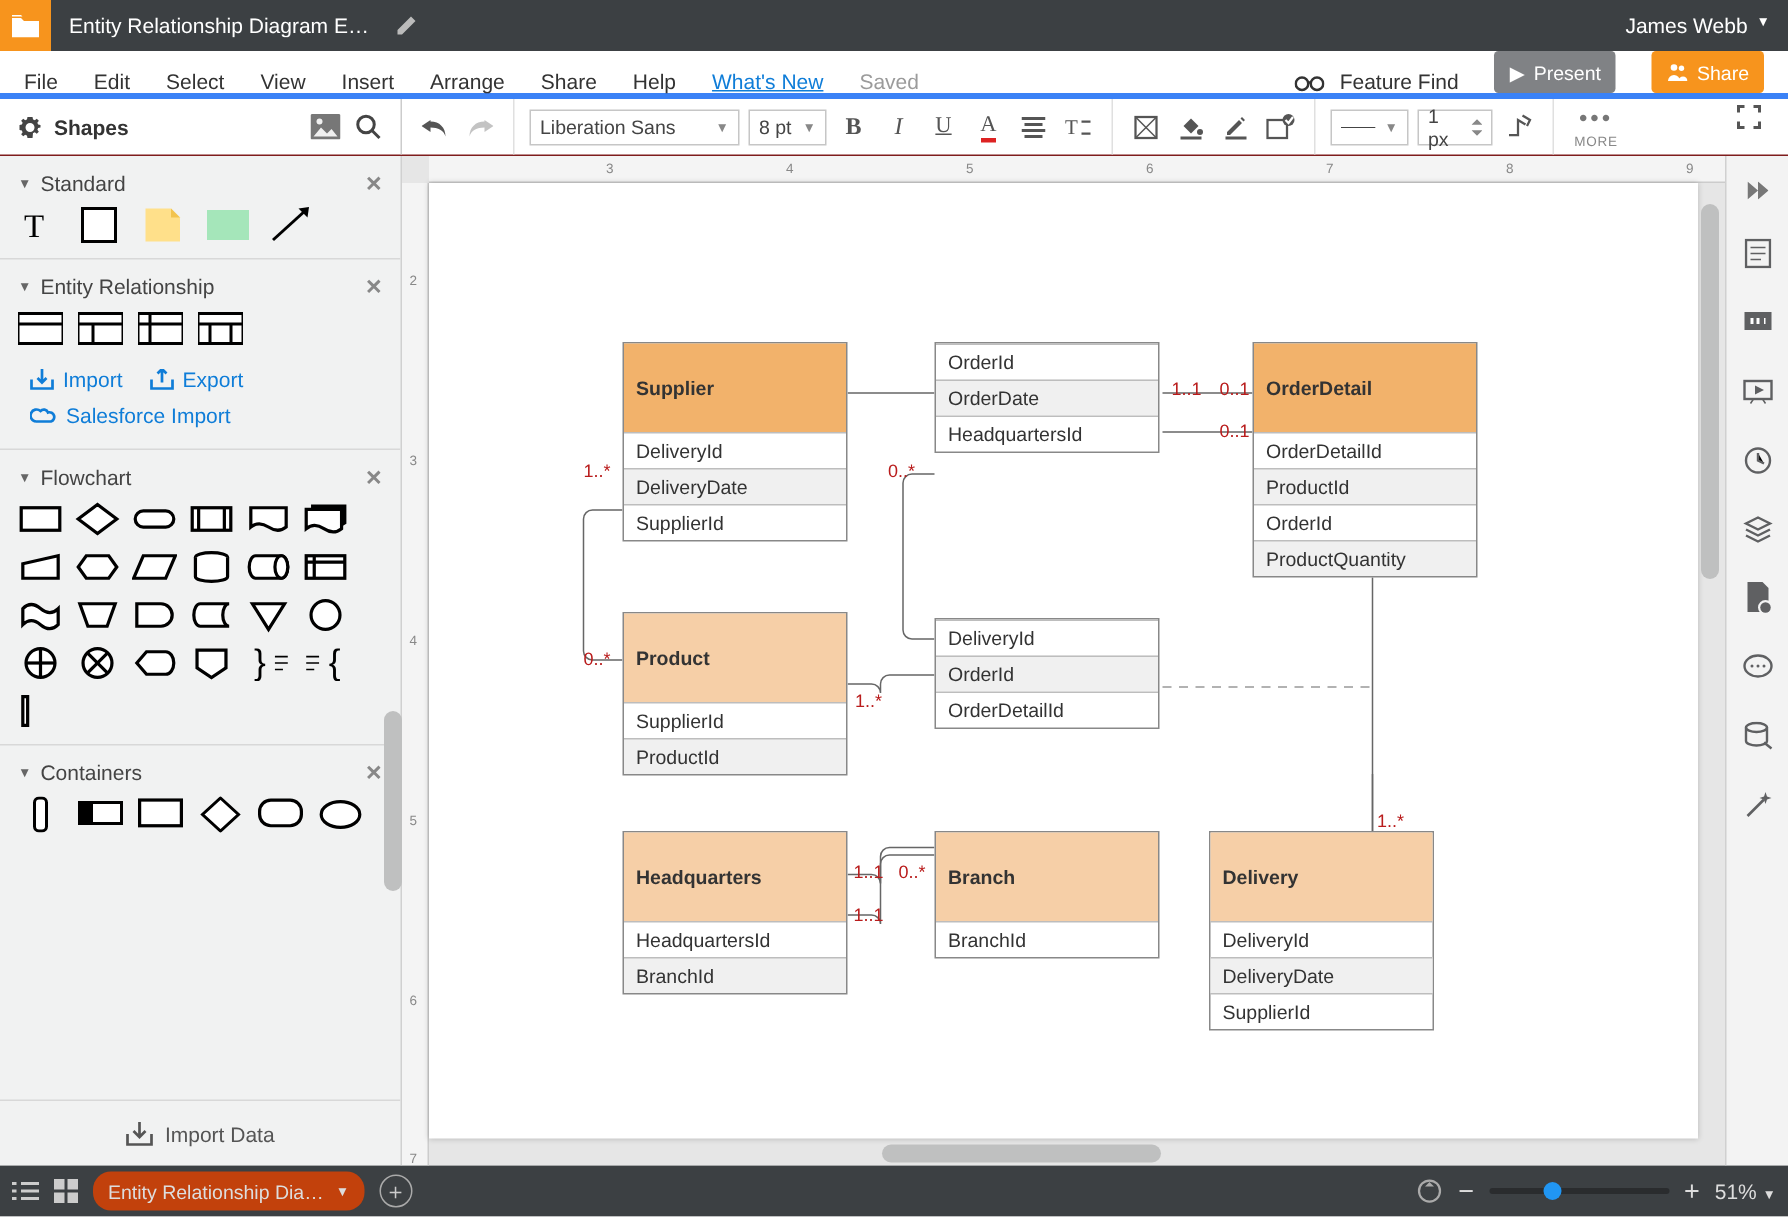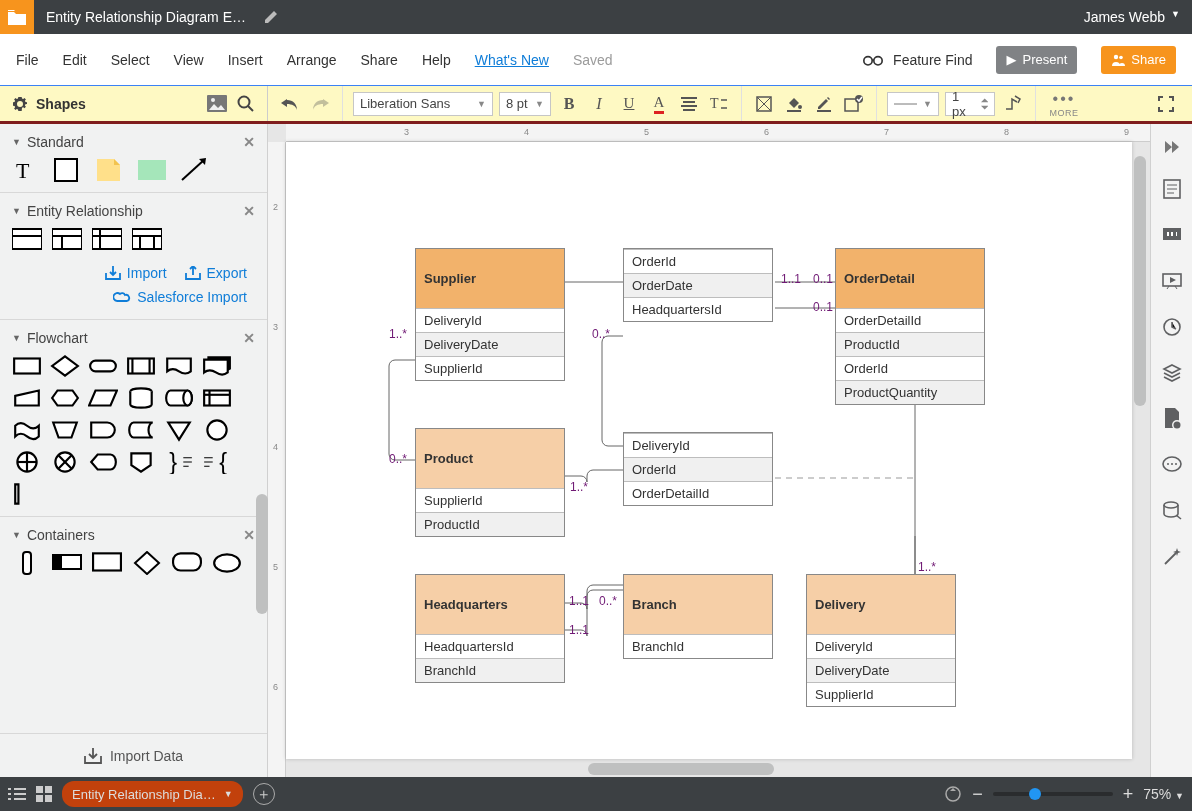--- a/index.html
+++ b/index.html
@@ -11,70 +11,70 @@
 body{display:flex;flex-direction:column;overflow:hidden}
 
 
 #titlebar{height:34px;background:var(--dark);display:flex;align-items:center;color:#fff;font-size:14px}
 #titlebar .tile{width:34px;height:34px;background:var(--orange);display:flex;align-items:center;justify-content:center}
 #titlebar .title{padding:0 12px;max-width:230px;white-space:nowrap;overflow:hidden;text-overflow:ellipsis}
 #titlebar .pen{color:#aaa;cursor:pointer}
 #titlebar .user{margin-left:auto;padding:0 12px;display:flex;align-items:flex-start;gap:6px}
 
 
-#menubar{height:52px;background:#fff;display:flex;align-items:center;padding:0 16px;border-bottom:1px solid #3b82f6;gap:24px}
+#menubar{height:32px;background:#fff;display:flex;align-items:flex-end;padding:0 16px;border-bottom:4px solid #3b82f6;gap:24px}
 #menubar .item{color:#333;cursor:pointer}
 #menubar .whatsnew{color:var(--blue)}
 #menubar .saved{color:#9b9b9b}
 #menubar .spacer{flex:1}
 #menubar .ff-icon{width:20px;height:14px}
 #menubar .btn{display:inline-flex;align-items:center;gap:6px;height:28px;padding:0 10px;border-radius:3px;font-size:13px;cursor:pointer;color:#fff}
 #menubar .btn.g{background:#808285}
 #menubar .btn.o{background:var(--orange)}
 
 
-#tools{height:38px;background:#fef9c3;border-bottom:3px solid #7f1d1d;display:flex;align-items:center}
+#tools{height:38px;background:#ffffff;border-bottom:1px solid #7f1d1d;display:flex;}
 #tools .lgrp{width:268px;height:100%;display:flex;align-items:center;padding:0 12px;border-right:1px solid #ccc}
 #tools .gear{width:16px;height:16px;margin-right:8px}
 #tools .gtxt{font-weight:600}
 #tools .lgrp .r{margin-left:auto;display:flex;align-items:center;gap:10px}
 #tools .tgrp{display:flex;align-items:center;gap:6px;padding:0 10px;border-right:1px solid #e0e0e0;height:100%}
 #tools .iconbtn{width:24px;height:24px;display:flex;align-items:center;justify-content:center;cursor:pointer;color:#555}
 #tools .sel{height:24px;border:1px solid #c6c6c6;display:inline-flex;align-items:center;padding:0 6px;font-size:13px;color:#444;gap:6px;cursor:pointer;background:#fff}
 #tools .end{margin-left:auto;padding:0 14px}
 
 
 #main{flex:1;display:flex;overflow:hidden;position:relative}
 #sidebar{width:268px;background:var(--bg);border-right:1px solid #d0d0d0;display:flex;flex-direction:column;overflow:hidden}
 .sect{padding:10px 12px;border-bottom:1px solid #d8d8d8}
 .sect .h{display:flex;align-items:center;gap:6px;color:#444;font-size:14px;margin-bottom:8px}
 .sect .h .caret{font-size:9px;color:#666}
 .sect .h .x{margin-left:auto;color:#888;font-weight:bold;cursor:pointer}
 .shape-row{display:flex;flex-wrap:wrap;gap:12px}
 .sw{width:30px;height:24px;cursor:grab}
 .lnk{color:var(--blue);display:inline-flex;align-items:center;gap:6px;font-size:14px;cursor:pointer}
-.sfgrp{display:flex;gap:18px;justify-content:flex-end;flex-wrap:wrap;padding:4px 8px}
+.sfgrp{display:flex;gap:18px;justify-content:flex-start;flex-wrap:wrap;padding:4px 8px}
 #sidebar .footer{margin-top:auto;height:44px;border-top:1px solid #d8d8d8;display:flex;align-items:center;justify-content:center;gap:8px;color:#555;cursor:pointer}
 
 
 #canvasarea{flex:1;position:relative;background:#e6e6e6;overflow:hidden}
 #ruler-h{position:absolute;top:0;left:18px;right:0;height:18px;background:#f4f4f4;border-bottom:1px solid #ccc;font-size:9px;color:#888}
 #ruler-v{position:absolute;top:18px;left:0;width:18px;bottom:0;background:#f4f4f4;border-right:1px solid #ccc;font-size:9px;color:#888}
 .rt{position:absolute}
 #canvas{position:absolute;top:18px;left:18px;right:18px;bottom:18px;background:var(--canvas);box-shadow:0 0 4px rgba(0,0,0,0.2)}
 #canvasarea .scroll-h{position:absolute;bottom:2px;left:320px;width:186px;height:12px;background:#bfc0c0;border-radius:6px}
 #canvasarea .scroll-v{position:absolute;top:32px;right:4px;width:12px;height:250px;background:#bfc0c0;border-radius:6px}
 .scroll-sh{position:absolute;top:370px;right:4px;width:12px;height:120px;background:#bfc0c0;border-radius:6px}
 
 
 .ent{position:absolute;border:1px solid #888;background:#fff;width:150px;font-size:13px}
 .ent .eh{padding:22px 8px;font-weight:600}
 .ent .r{padding:4px 8px;border-top:1px solid #bdbdbd}
 .ent .r.a{background:#f0f0f0}
-.label{position:absolute;font-size:12px;color:#701a75;background:transparent}
+.label{position:absolute;font-size:12px;color:#b91c1c;background:transparent}
 
 
 #rail{width:42px;background:#f3f3f3;border-left:1px solid #d0d0d0;display:flex;flex-direction:column;align-items:center;padding-top:6px;gap:4px}
 #rail .col{width:100%;height:34px;display:flex;align-items:center;justify-content:center;color:#5f6062}
 #rail .ri{width:42px;height:42px;display:flex;align-items:center;justify-content:center;color:#5f6062;cursor:pointer}
 
 
 #bottom{height:34px;background:var(--dark);display:flex;align-items:center;color:#ddd;padding:0 8px;gap:10px}
 #bottom .tab{background:#c2410c;height:26px;display:flex;align-items:center;padding:0 10px;border-radius:12px;gap:8px;font-size:13px;max-width:190px}
 #bottom .tabtxt{white-space:nowrap;overflow:hidden;text-overflow:ellipsis}
@@ -686,15 +686,15 @@
   <div class="zoom">
     <svg width="18" height="18" viewBox="0 0 18 18">
         <circle cx="9" cy="9" r="7" fill="none" stroke="#aaa" stroke-width="1.5"></circle>
         <path fill="#aaa" d="M9 3 l3 3 H6z"></path>
       </svg>
     <span style="font-size:18px;cursor:pointer">−</span>
     <div class="ztrack">
         <div class="zthumb"></div>
       </div>
     <span style="font-size:18px;cursor:pointer">+</span>
-    <span><span>75%</span> <span style="font-size:9px">▼</span></span>
+    <span><span>51%</span> <span style="font-size:9px">▼</span></span>
   </div>
 </div>
 
 </body></html>

